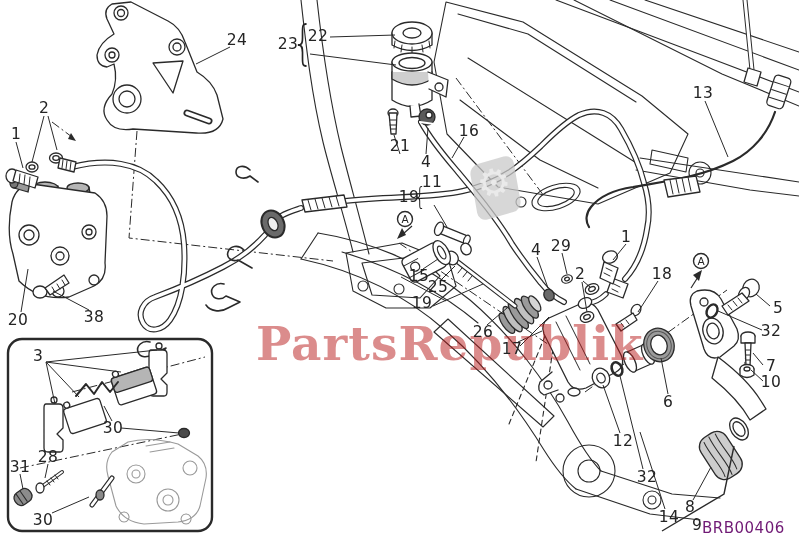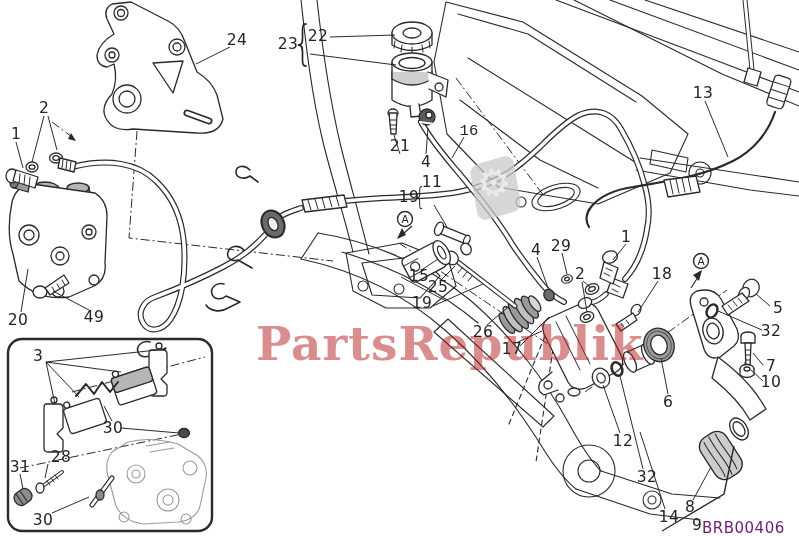--- a/index.html
+++ b/index.html
@@ -423,21 +423,21 @@
 
   <div id="labels">
       <span class="plabel" style="left: 237px; top: 40px;">24</span>
       <span class="plabel" style="left: 44px; top: 108px;">2</span>
       <span class="plabel" style="left: 16px; top: 134px;">1</span>
       <span class="plabel" style="left: 288px; top: 44px;">23</span>
       <span class="plabel brace-lg" style="left: 303px; top: 44px;">{</span>
       <span class="plabel" style="left: 318px; top: 36px;">22</span>
       <span class="plabel" style="left: 400px; top: 146px;">21</span>
       <span class="plabel" style="left: 426px; top: 162px;">4</span>
-      <span class="plabel" style="left: 469px; top: 131px; font-family: Liberation Mono, monospace;">16</span>
+      <span class="plabel" style="left: 469px; top: 131px;">16</span>
       <span class="plabel" style="left: 703px; top: 93px;">13</span>
       <span class="plabel" style="left: 409px; top: 197px;">19</span>
       <span class="plabel brace-sm" style="left: 420px; top: 197px;">{</span>
       <span class="plabel" style="left: 432px; top: 182px;">11</span>
       <span class="plabel" style="left: 419px; top: 276px; text-align: right;">15</span>
       <span class="plabel" style="left: 438px; top: 287px;">25</span>
       <span class="plabel" style="left: 422px; top: 303px;">19</span>
       <span class="plabel" style="left: 483px; top: 332px;">26</span>
       <span class="plabel" style="left: 512px; top: 349px;">17</span>
       <span class="plabel" style="left: 536px; top: 250px;">4</span>
@@ -449,22 +449,22 @@
       <span class="plabel" style="left: 771px; top: 331px;">32</span>
       <span class="plabel" style="left: 771px; top: 366px;">7</span>
       <span class="plabel" style="left: 771px; top: 382px;">10</span>
       <span class="plabel" style="left: 668px; top: 402px;">6</span>
       <span class="plabel" style="left: 623px; top: 441px;">12</span>
       <span class="plabel" style="left: 647px; top: 477px;">32</span>
       <span class="plabel" style="left: 669px; top: 517px;">14</span>
       <span class="plabel" style="left: 690px; top: 507px;">8</span>
       <span class="plabel" style="left: 697px; top: 525px;">9</span>
       <span class="plabel" style="left: 18px; top: 320px;">20</span>
-      <span class="plabel" style="left: 94px; top: 317px;">49</span>
+      <span class="plabel" style="left: 94px; top: 317px;">38</span>
       <span class="plabel" style="left: 38px; top: 356px;">3</span>
       <span class="plabel" style="left: 113px; top: 428px;">30</span>
-      <span class="plabel" style="left: 61px; top: 457px;">28</span>
+      <span class="plabel" style="left: 48px; top: 457px;">28</span>
       <span class="plabel" style="left: 20px; top: 467px;">31</span>
       <span class="plabel" style="left: 43px; top: 520px;">30</span>
     </div>
 
   <div id="code">BRB00406</div>
 </div>
 
 </body></html>

